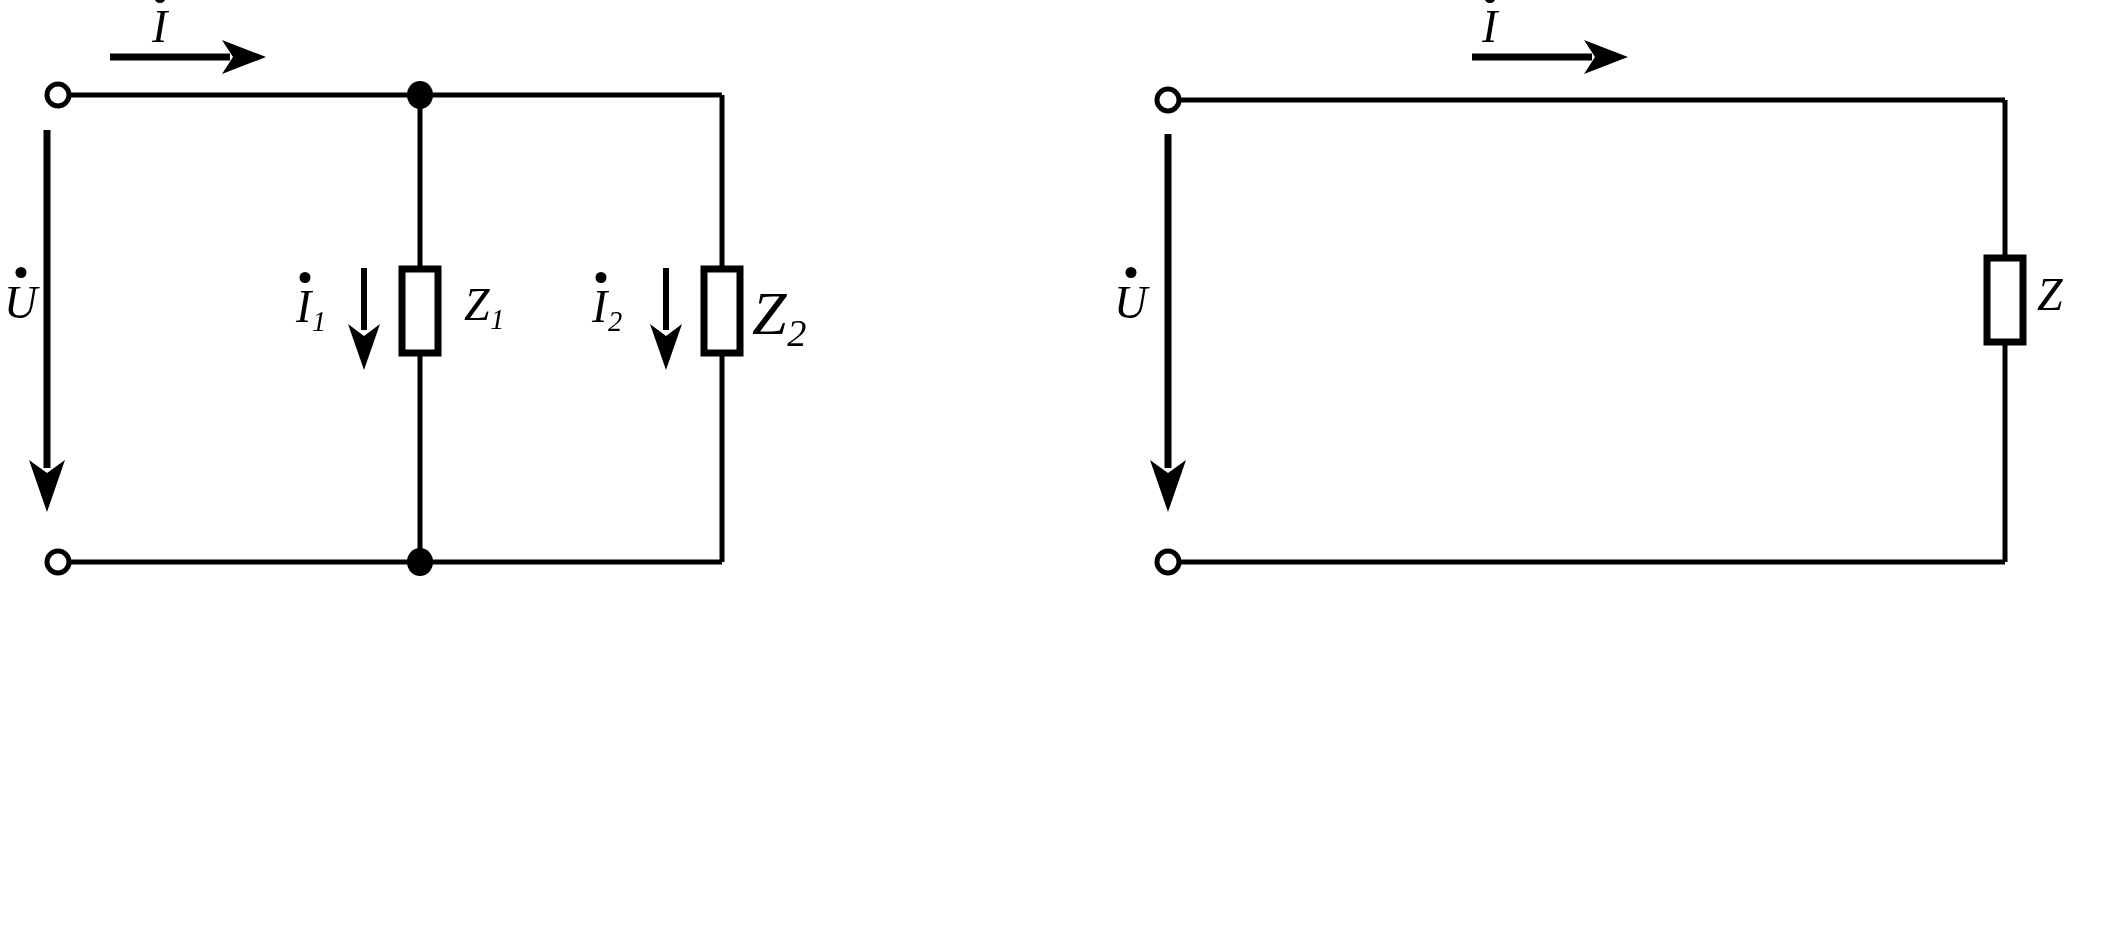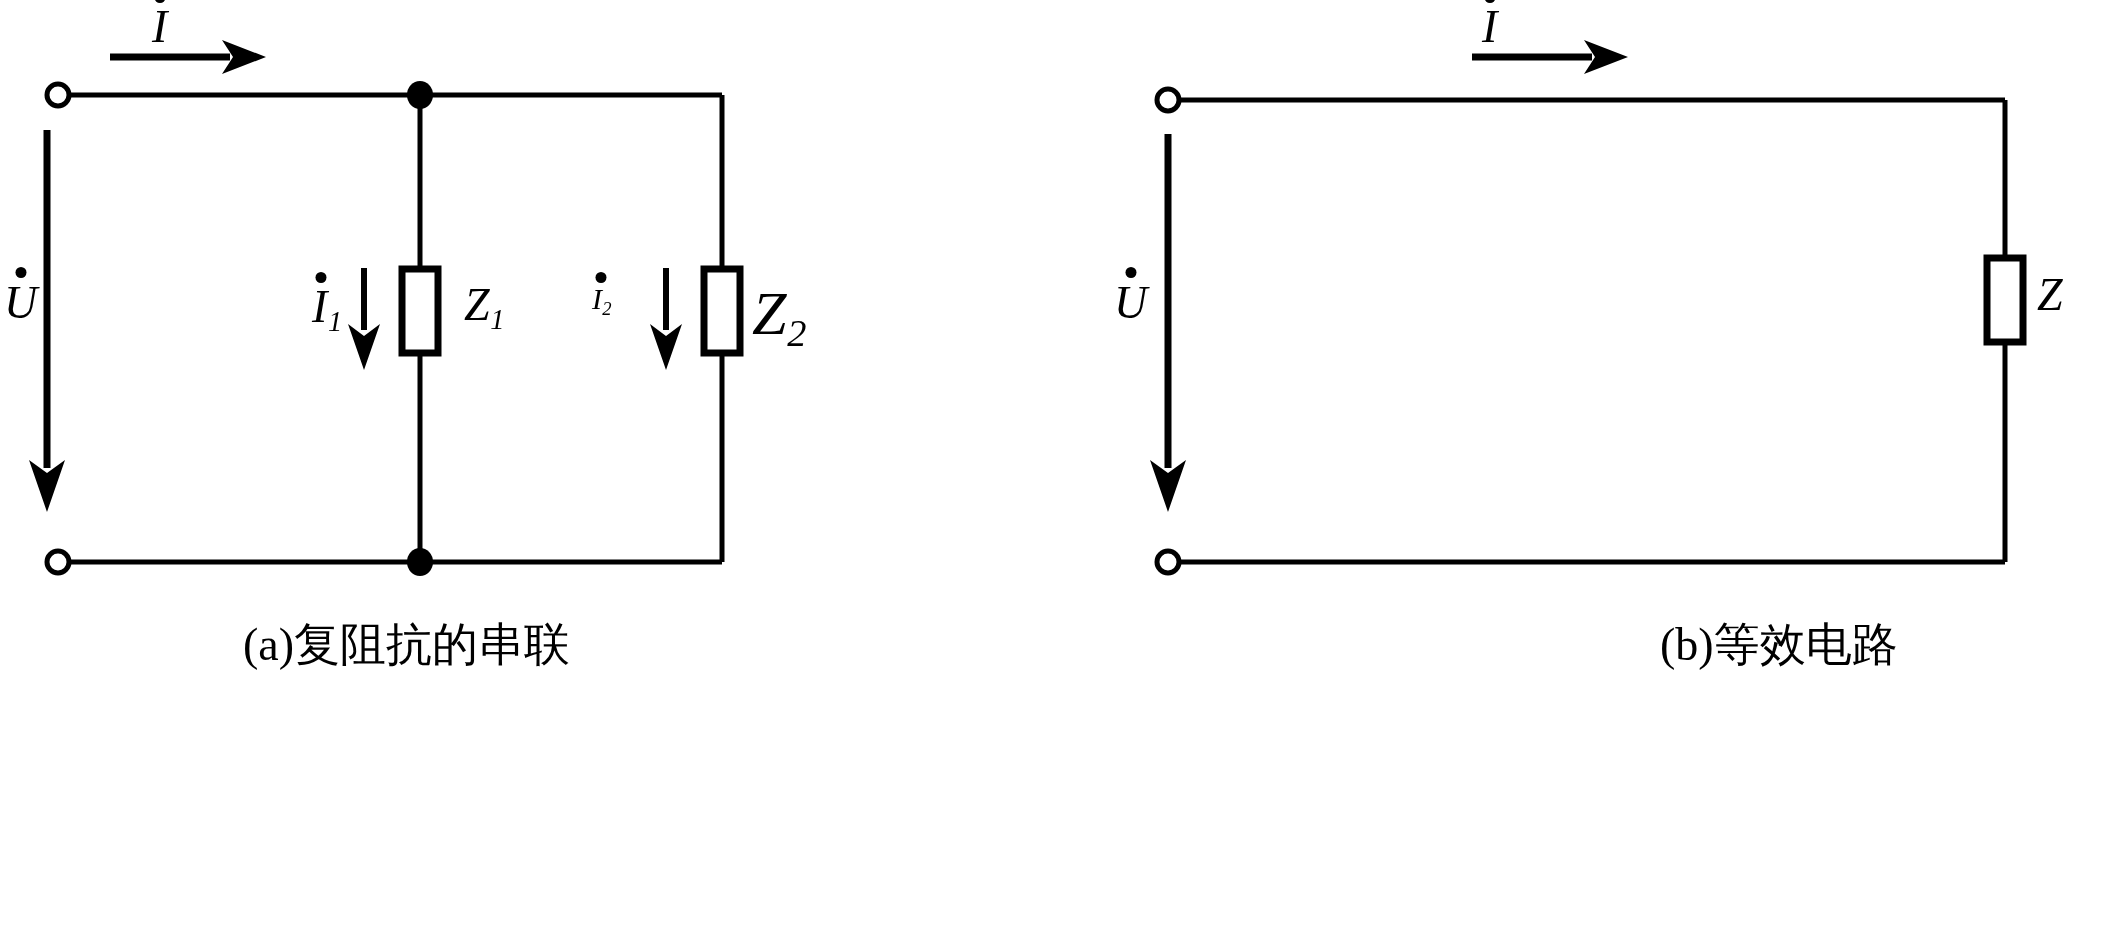--- a/index.html
+++ b/index.html
@@ -151,32 +151,32 @@
     </span>
   </div>
 
   <div class="lbl" style="left:4px; top:280px; font-size:46px;">
     <span class="phasor">
       <span class="dot" style="top:-13px;"></span>
       <span>U</span>
     </span>
   </div>
 
-  <div class="lbl" style="left:312px; top:284px; font-size:46px;">
+  <div class="lbl" style="left:296px; top:284px; font-size:46px;">
     <span class="phasor">
       <span class="dot" style="top:-12px; left:9px;"></span>
       <span>I</span>
     </span><span class="sub">1</span>
   </div>
 
   <div class="lbl" style="left:464px; top:282px; font-size:46px;">
     <span>Z</span><span class="sub">1</span>
   </div>
 
-  <div class="lbl" style="left:592px; top:284px; font-size:30px;">
+  <div class="lbl" style="left:592px; top:284px; font-size:46px;">
     <span class="phasor">
       <span class="dot" style="top:-12px; left:9px;"></span>
       <span>I</span>
     </span><span class="sub">2</span>
   </div>
 
   <div class="lbl" style="left:752px; top:282px; font-size:62px;">
     <span>Z</span><span class="sub">2</span>
   </div>
 
@@ -191,17 +191,15 @@
     <span class="phasor">
       <span class="dot" style="top:-13px;"></span>
       <span>U</span>
     </span>
   </div>
 
   <div class="lbl" style="left:2037px; top:272px; font-size:46px;">
     <span>Z</span>
   </div>
 
-  <div class="caption" style="left:243px; top:622px;">(a)复阻抗的串联</div>
-
-  <div class="caption" style="left:1660px; top:622px;">(b)等效电路</div>
+
 
 </div>
 
 </body></html>

